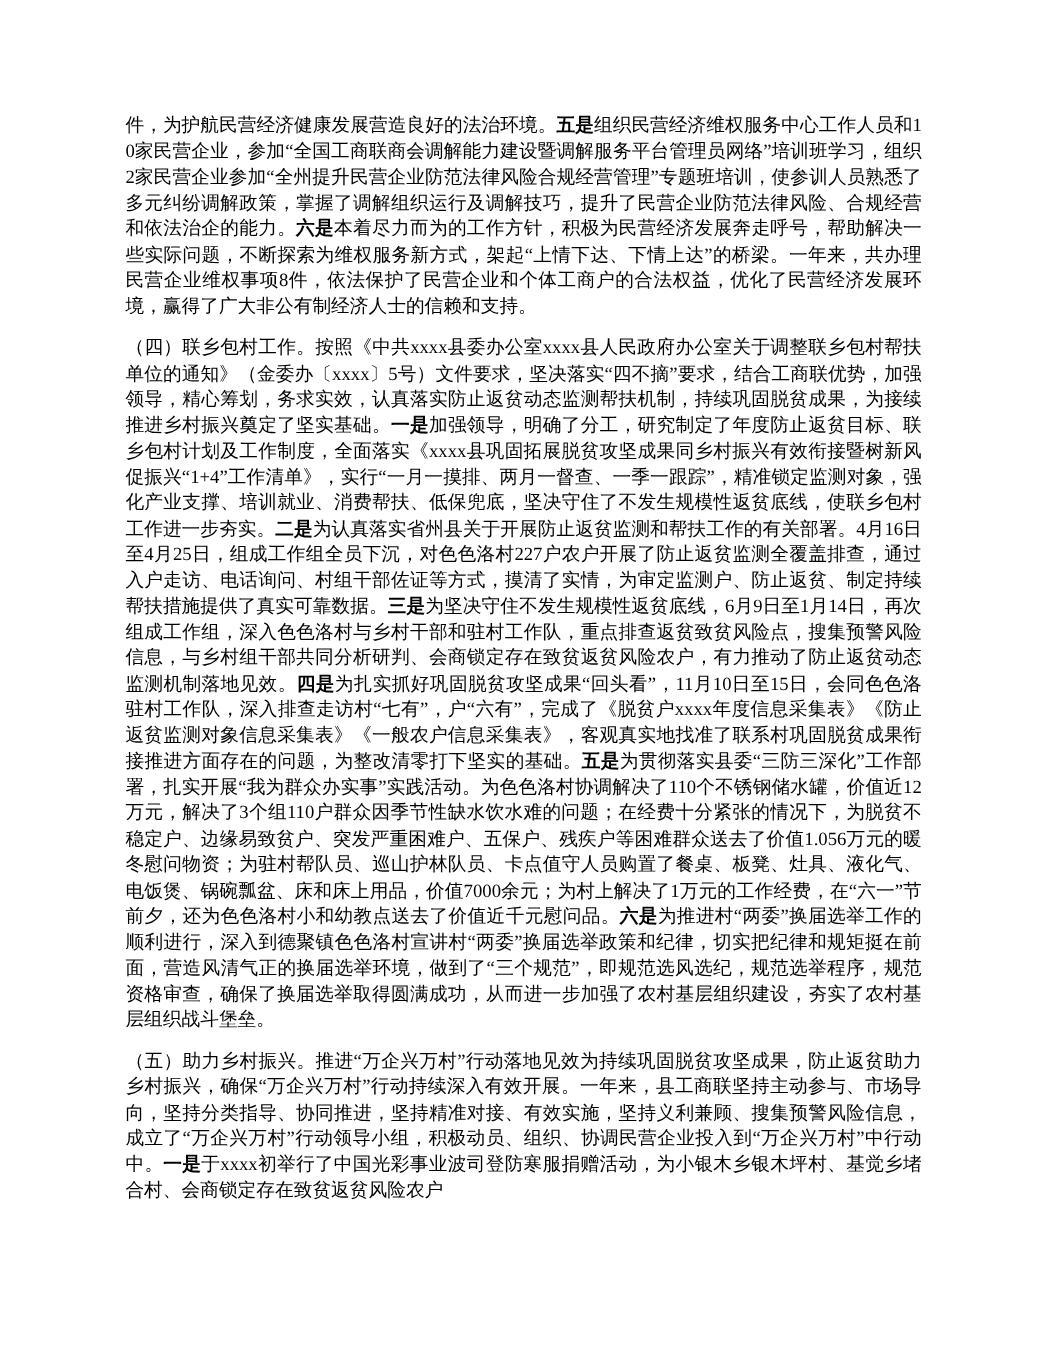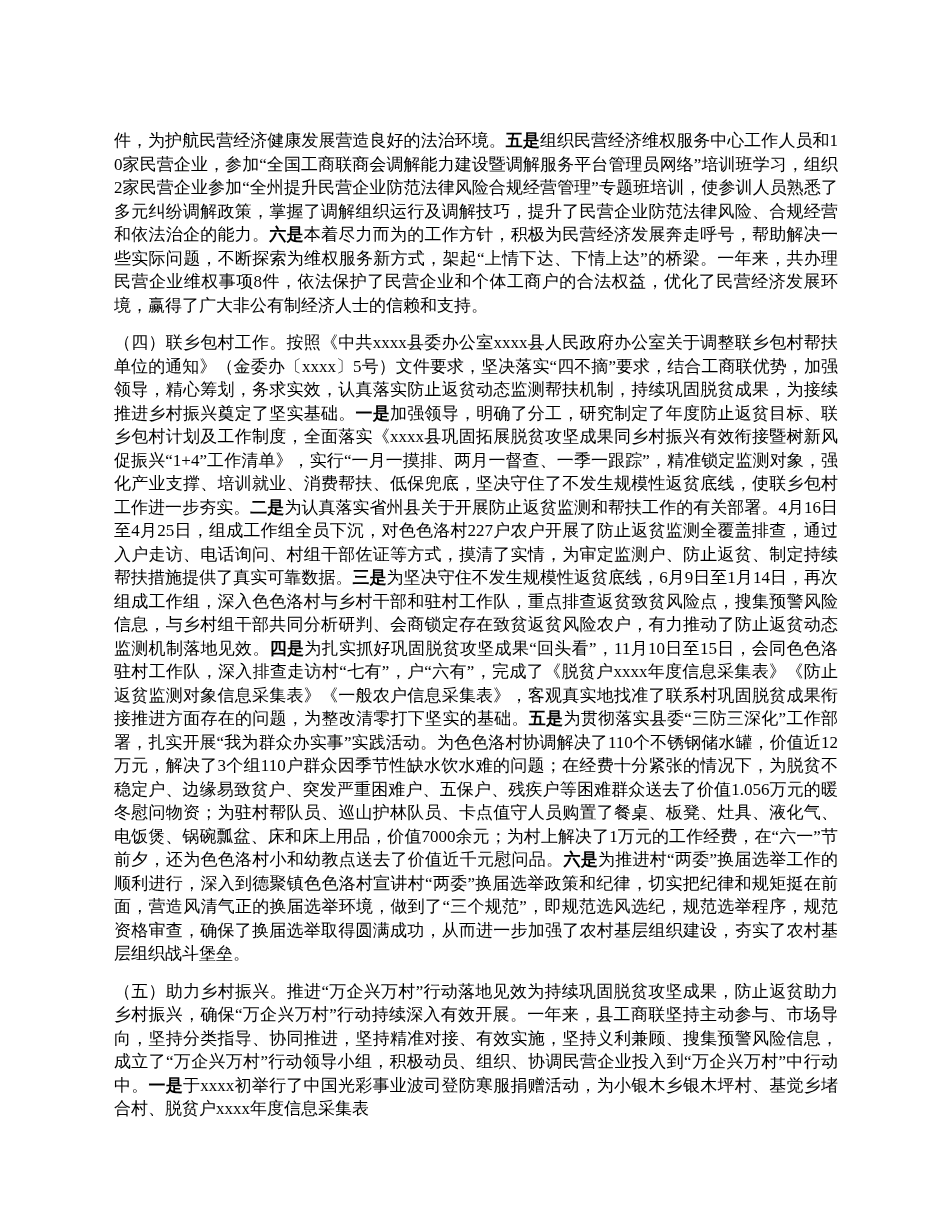--- a/index.html
+++ b/index.html
@@ -12,21 +12,20 @@
     width: 950px;
     height: 1230px;
     box-sizing: border-box;
     background: #ffffff;
     padding: 102px 112px 40px 114px;
     overflow: hidden;
     color: #000000;
   }
   .doc-body {
     width: 100%;
-    margin-top: 27px;
   }
   .para {
     margin: 0 0 14px 0;
     font-family: "Liberation Serif", "DejaVu Serif", serif;
     font-size: 17px;
     line-height: 23.5px;
     text-align: justify;
     text-justify: inter-ideograph;
     word-break: break-all;
     color: #000000;
@@ -41,15 +40,15 @@
     font-weight: bold;
   }
 </style>
 </head>
 <body>
 
 <div class="page">
   <div class="doc-body">
       <p class="para"><span class="run">件，为护航民营经济健康发展营造良好的法治环境。</span><span class="run bold">五是</span><span class="run">组织民营经济维权服务中心工作人员和10家民营企业，参加“全国工商联商会调解能力建设暨调解服务平台管理员网络”培训班学习，组织2家民营企业参加“全州提升民营企业防范法律风险合规经营管理”专题班培训，使参训人员熟悉了多元纠纷调解政策，掌握了调解组织运行及调解技巧，提升了民营企业防范法律风险、合规经营和依法治企的能力。</span><span class="run bold">六是</span><span class="run">本着尽力而为的工作方针，积极为民营经济发展奔走呼号，帮助解决一些实际问题，不断探索为维权服务新方式，架起“上情下达、下情上达”的桥梁。一年来，共办理民营企业维权事项8件，依法保护了民营企业和个体工商户的合法权益，优化了民营经济发展环境，赢得了广大非公有制经济人士的信赖和支持。</span></p>
       <p class="para"><span class="run">（四）联乡包村工作。按照《中共xxxx县委办公室xxxx县人民政府办公室关于调整联乡包村帮扶单位的通知》（金委办〔xxxx〕5号）文件要求，坚决落实“四不摘”要求，结合工商联优势，加强领导，精心筹划，务求实效，认真落实防止返贫动态监测帮扶机制，持续巩固脱贫成果，为接续推进乡村振兴奠定了坚实基础。</span><span class="run bold">一是</span><span class="run">加强领导，明确了分工，研究制定了年度防止返贫目标、联乡包村计划及工作制度，全面落实《xxxx县巩固拓展脱贫攻坚成果同乡村振兴有效衔接暨树新风促振兴“1+4”工作清单》，实行“一月一摸排、两月一督查、一季一跟踪”，精准锁定监测对象，强化产业支撑、培训就业、消费帮扶、低保兜底，坚决守住了不发生规模性返贫底线，使联乡包村工作进一步夯实。</span><span class="run bold">二是</span><span class="run">为认真落实省州县关于开展防止返贫监测和帮扶工作的有关部署。4月16日至4月25日，组成工作组全员下沉，对色色洛村227户农户开展了防止返贫监测全覆盖排查，通过入户走访、电话询问、村组干部佐证等方式，摸清了实情，为审定监测户、防止返贫、制定持续帮扶措施提供了真实可靠数据。</span><span class="run bold">三是</span><span class="run">为坚决守住不发生规模性返贫底线，6月9日至1月14日，再次组成工作组，深入色色洛村与乡村干部和驻村工作队，重点排查返贫致贫风险点，搜集预警风险信息，与乡村组干部共同分析研判、会商锁定存在致贫返贫风险农户，有力推动了防止返贫动态监测机制落地见效。</span><span class="run bold">四是</span><span class="run">为扎实抓好巩固脱贫攻坚成果“回头看”，11月10日至15日，会同色色洛驻村工作队，深入排查走访村“七有”，户“六有”，完成了《脱贫户xxxx年度信息采集表》《防止返贫监测对象信息采集表》《一般农户信息采集表》，客观真实地找准了联系村巩固脱贫成果衔接推进方面存在的问题，为整改清零打下坚实的基础。</span><span class="run bold">五是</span><span class="run">为贯彻落实县委“三防三深化”工作部署，扎实开展“我为群众办实事”实践活动。为色色洛村协调解决了110个不锈钢储水罐，价值近12万元，解决了3个组110户群众因季节性缺水饮水难的问题；在经费十分紧张的情况下，为脱贫不稳定户、边缘易致贫户、突发严重困难户、五保户、残疾户等困难群众送去了价值1.056万元的暖冬慰问物资；为驻村帮队员、巡山护林队员、卡点值守人员购置了餐桌、板凳、灶具、液化气、电饭煲、锅碗瓢盆、床和床上用品，价值7000余元；为村上解决了1万元的工作经费，在“六一”节前夕，还为色色洛村小和幼教点送去了价值近千元慰问品。</span><span class="run bold">六是</span><span class="run">为推进村“两委”换届选举工作的顺利进行，深入到德聚镇色色洛村宣讲村“两委”换届选举政策和纪律，切实把纪律和规矩挺在前面，营造风清气正的换届选举环境，做到了“三个规范”，即规范选风选纪，规范选举程序，规范资格审查，确保了换届选举取得圆满成功，从而进一步加强了农村基层组织建设，夯实了农村基层组织战斗堡垒。</span></p>
-      <p class="para"><span class="run">（五）助力乡村振兴。推进“万企兴万村”行动落地见效为持续巩固脱贫攻坚成果，防止返贫助力乡村振兴，确保“万企兴万村”行动持续深入有效开展。一年来，县工商联坚持主动参与、市场导向，坚持分类指导、协同推进，坚持精准对接、有效实施，坚持义利兼顾、搜集预警风险信息，成立了“万企兴万村”行动领导小组，积极动员、组织、协调民营企业投入到“万企兴万村”中行动中。</span><span class="run bold">一是</span><span class="run">于xxxx初举行了中国光彩事业波司登防寒服捐赠活动，为小银木乡银木坪村、基觉乡堵合村、脱贫户xxxx年度信息采集表</span></p>
+      <p class="para"><span class="run">（五）助力乡村振兴。推进“万企兴万村”行动落地见效为持续巩固脱贫攻坚成果，防止返贫助力乡村振兴，确保“万企兴万村”行动持续深入有效开展。一年来，县工商联坚持主动参与、市场导向，坚持分类指导、协同推进，坚持精准对接、有效实施，坚持义利兼顾、搜集预警风险信息，成立了“万企兴万村”行动领导小组，积极动员、组织、协调民营企业投入到“万企兴万村”中行动中。</span><span class="run bold">一是</span><span class="run">于xxxx初举行了中国光彩事业波司登防寒服捐赠活动，为小银木乡银木坪村、基觉乡堵合村、会商锁定存在致贫返贫风险农户</span></p>
     </div>
 </div>
 
 </body></html>

